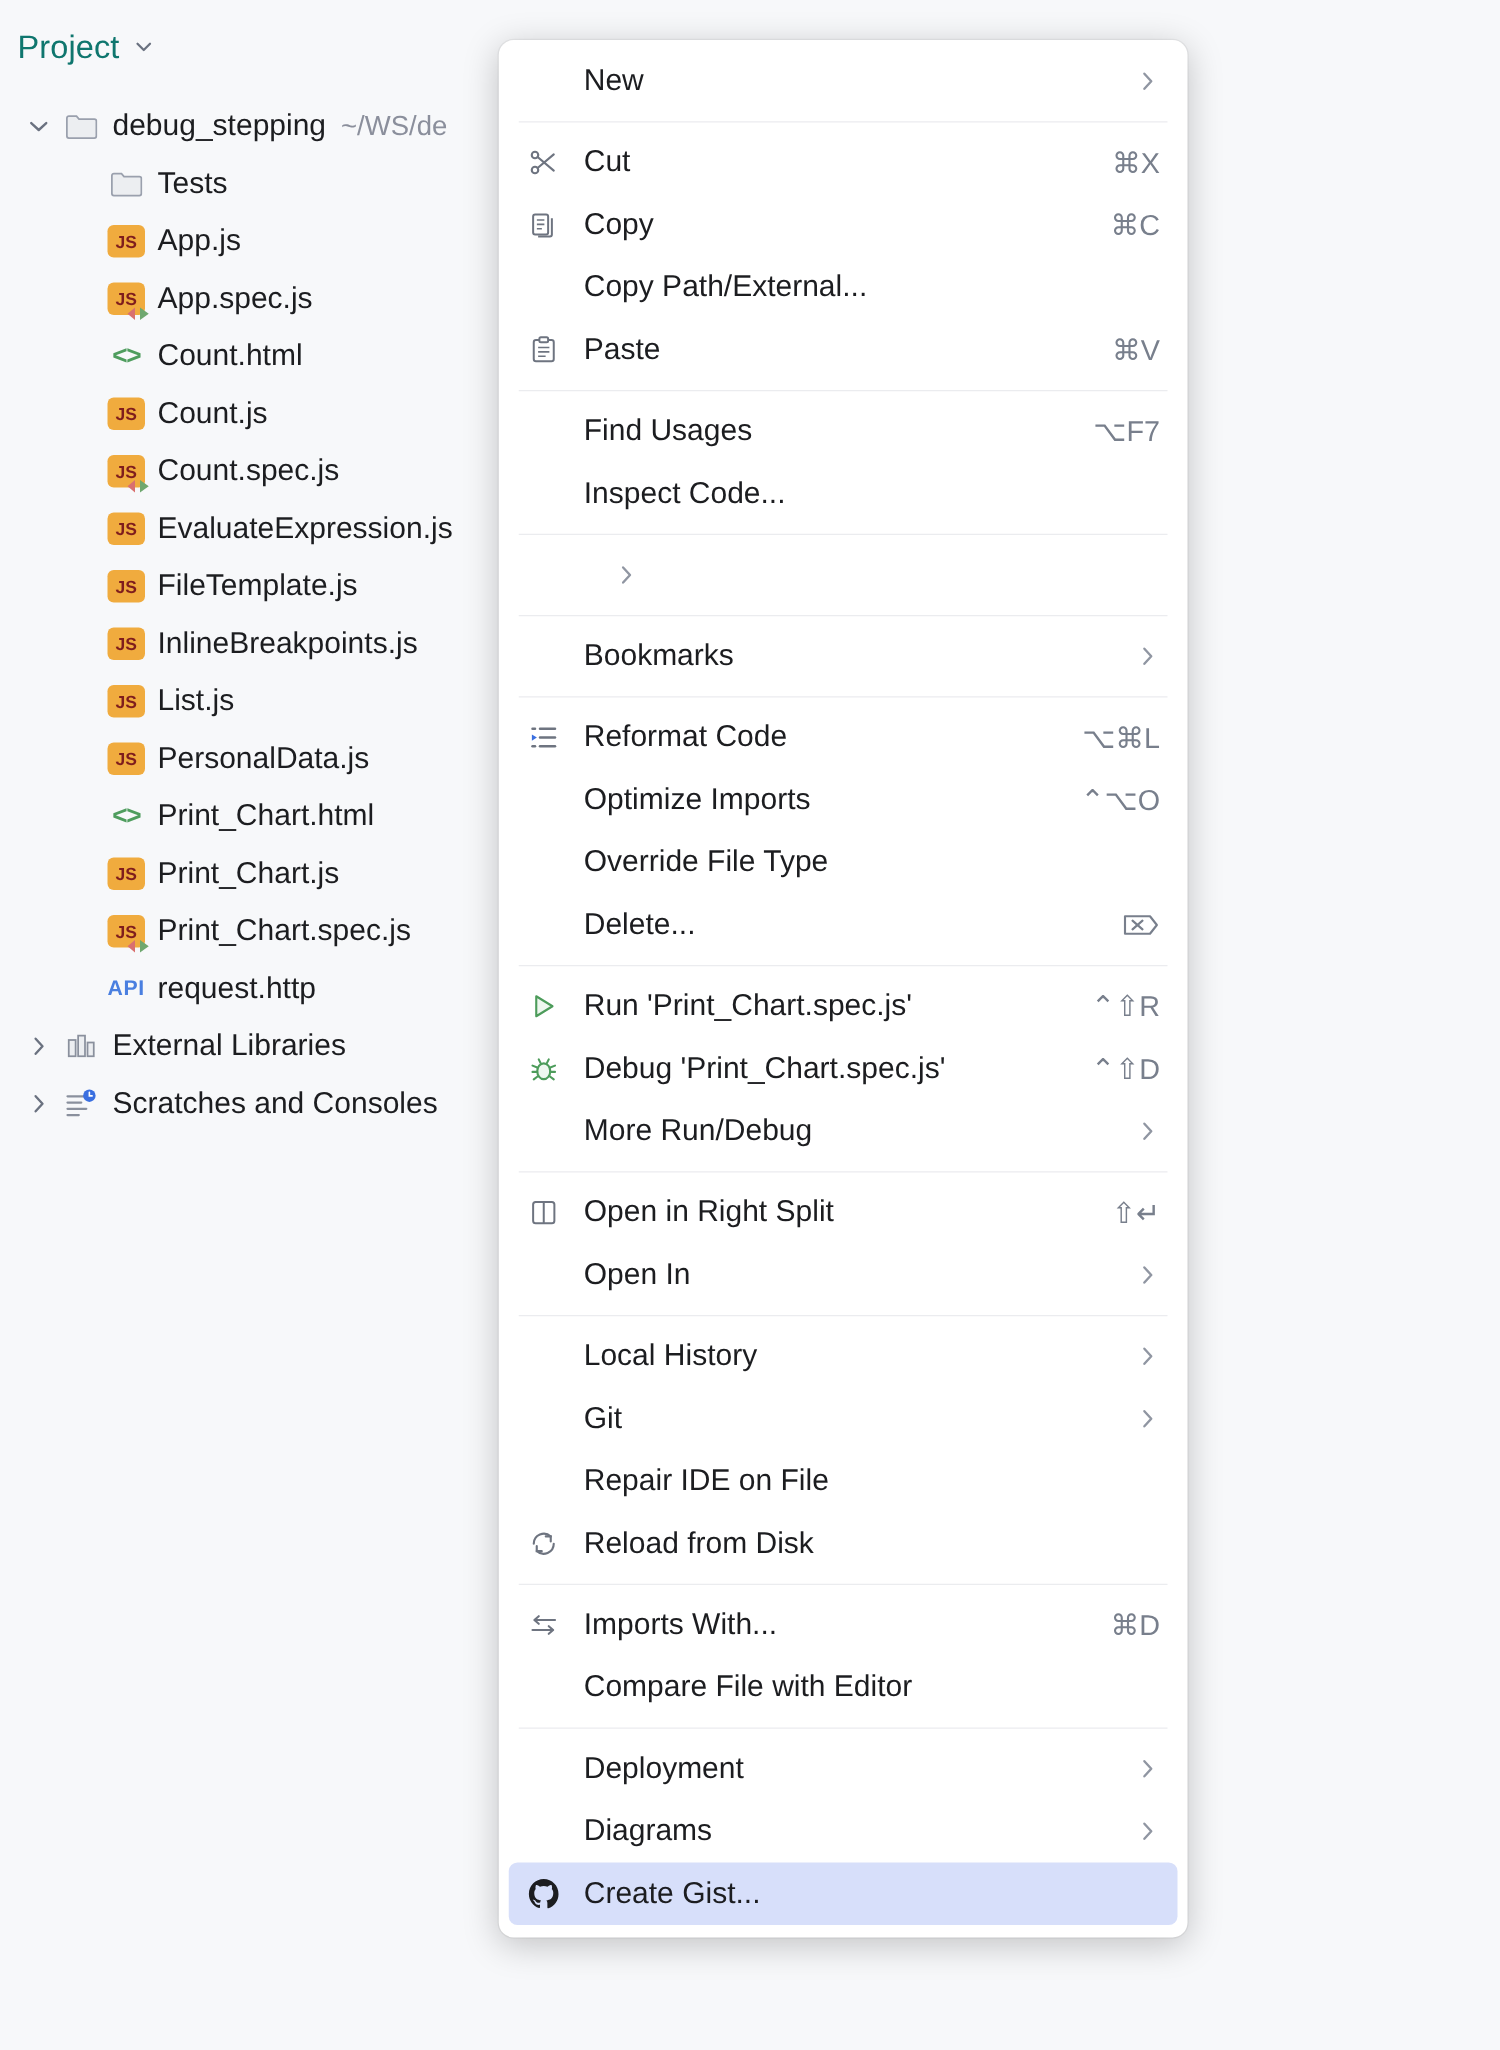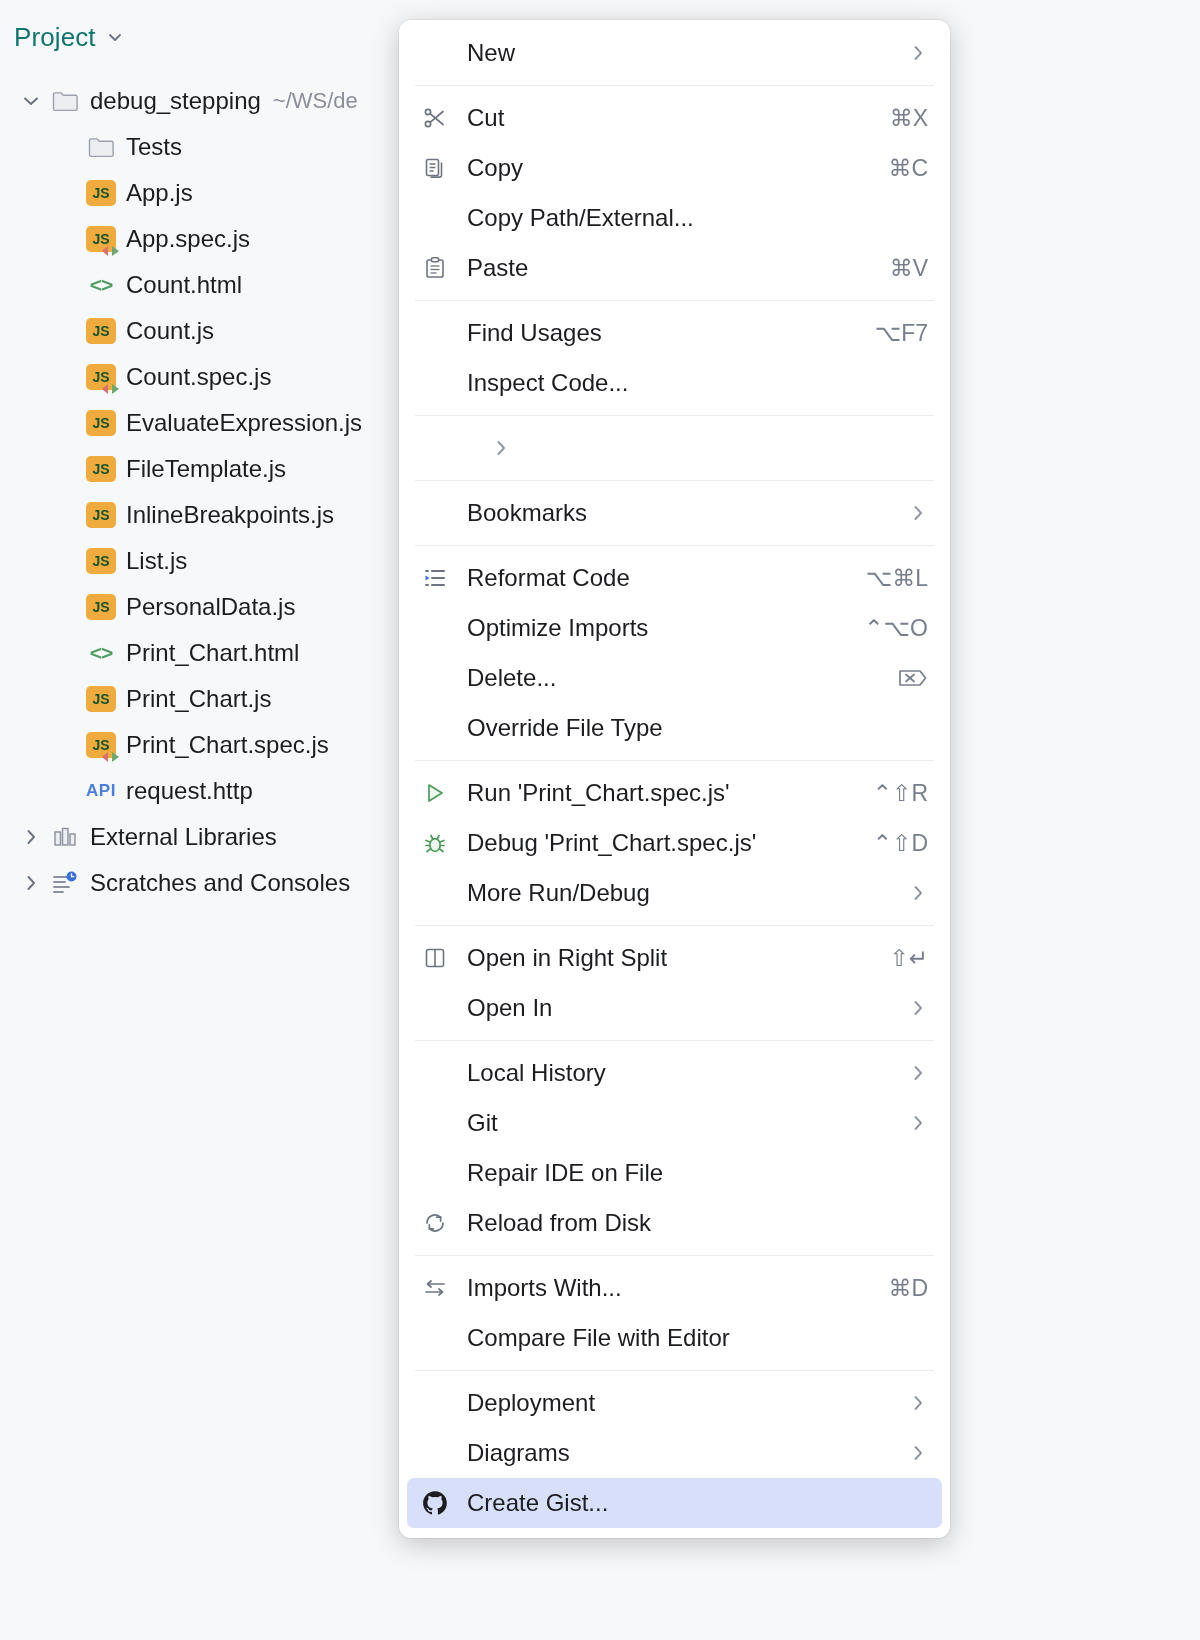--- a/index.html
+++ b/index.html
@@ -61,37 +61,37 @@
     z-index: 0;
   }
   .tree-row > * { position: relative; z-index: 1; }
 
   
   .depth-1 { padding-left: 0; }
 
   
   .js-badge {
     width: 46px; height: 26px; border-radius: 5px;
-    background: #f0ab3e; color: #14532d;
+    background: #f0ab3e; color: #7f1d1d;
     font-size: 14px; font-weight: bold;
     display: flex; align-items: center; justify-content: center;
     font-family: "Liberation Sans", sans-serif;
   }
   .spec-mark {
     position: absolute; right: -4px; bottom: -4px;
     width: 0; height: 0;
   }
   .folder-ico { width: 26px; height: 22px; }
   .html-ico { color: #4f9d5e; font-size: 21px; font-weight: 600; letter-spacing: -1px; }
   .api-ico { color: #4a7fe0; font-size: 17px; font-weight: bold; letter-spacing: .5px;}
 
   
   .context-menu {
     position: absolute;
-    left: 399px; top: 20px;
+    left: 399px; top: 32px;
     width: 551px;
     background: #ffffff;
     border-radius: 12px;
     box-shadow: 0 6px 28px rgba(0,0,0,.22), 0 0 0 1px rgba(0,0,0,.05);
     padding: 8px 0 10px 0;
     overflow: hidden;
   }
   .menu-item {
     position: relative;
     display: flex; align-items: center;
@@ -412,33 +412,33 @@
         <span class="menu-label">Reformat Code</span>
         <span class="menu-shortcut">⌥⌘L</span>
       </div>
       <div class="menu-item">
         <span class="menu-icon"></span>
         <span class="menu-label">Optimize Imports</span>
         <span class="menu-shortcut">⌃⌥O</span>
       </div>
       <div class="menu-item">
         <span class="menu-icon"></span>
+        <span class="menu-label">Override File Type</span>
+      </div>
+      <div class="menu-item">
+        <span class="menu-icon"></span>
         <span class="menu-label">Delete...</span>
         <span class="menu-shortcut" style="display: flex; align-items: center;">
           <svg width="30" height="22" viewBox="0 0 30 22" fill="none" stroke="#787f8c" stroke-width="1.7" stroke-linecap="round" stroke-linejoin="round">
             <path d="M2 4 L22 4 L27.5 11 L22 18 L2 18 Z"></path>
             <line x1="8" y1="7.5" x2="16" y2="14.5"></line>
             <line x1="16" y1="7.5" x2="8" y2="14.5"></line>
           </svg>
         </span>
       </div>
-      <div class="menu-item">
-        <span class="menu-icon"></span>
-        <span class="menu-label">Override File Type</span>
-      </div>
       <div class="menu-sep"></div>
       <div class="menu-item">
         <span class="menu-icon">
           <svg width="24" height="24" viewBox="0 0 24 24">
             <path d="M6 4 L19 12 L6 20 Z" fill="#eef7ef" stroke="#4d9c5b" stroke-width="1.7" stroke-linejoin="round"></path>
           </svg>
         </span>
         <span class="menu-label">Run 'Print_Chart.spec.js'</span>
         <span class="menu-shortcut">⌃⇧R</span>
       </div>

